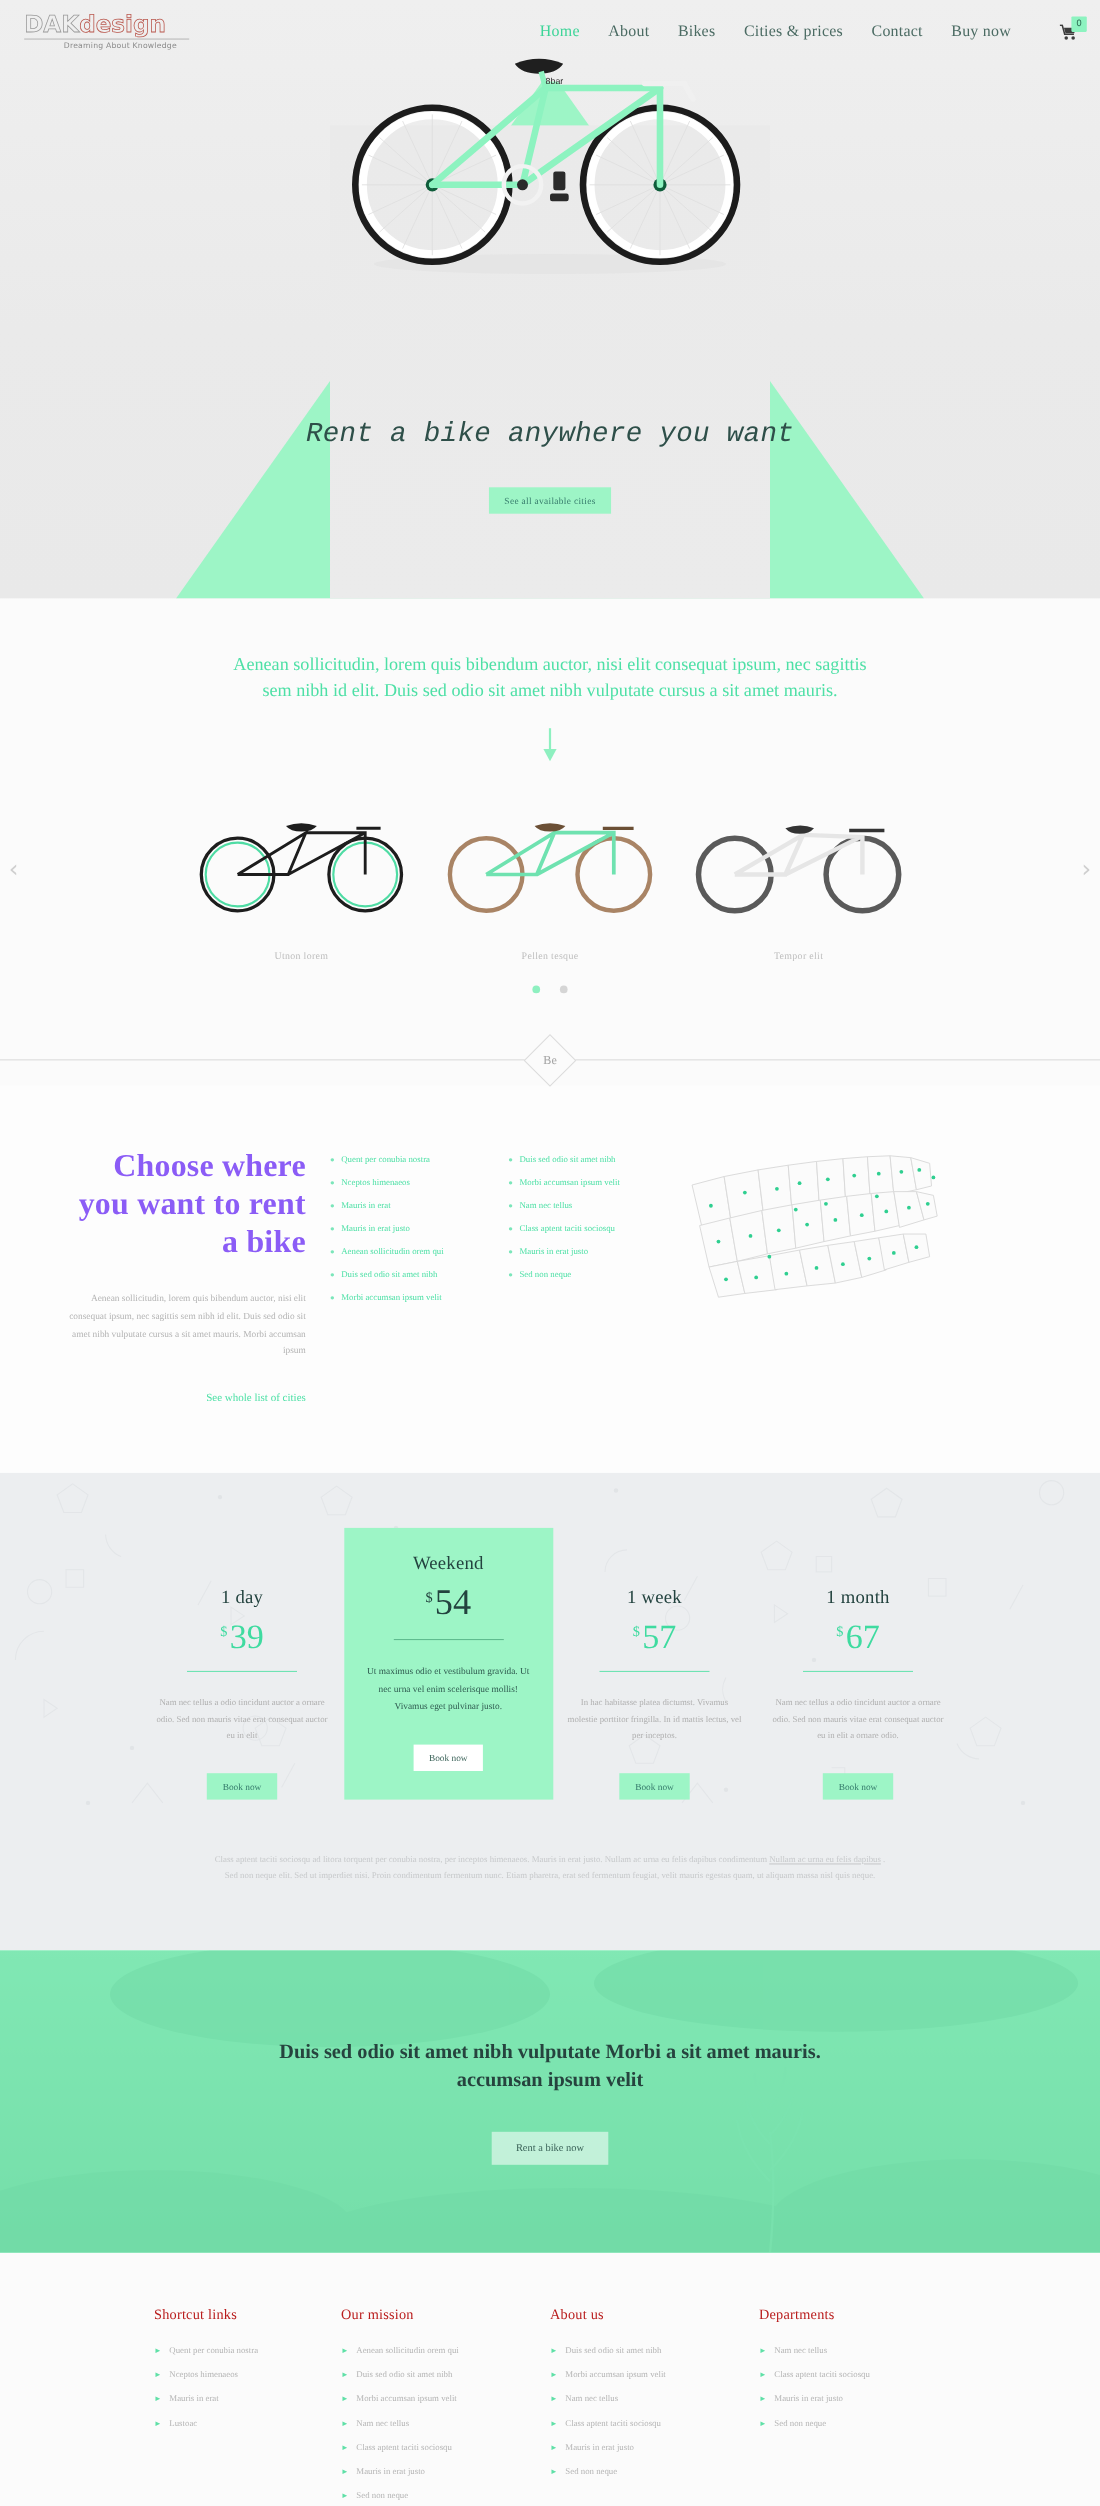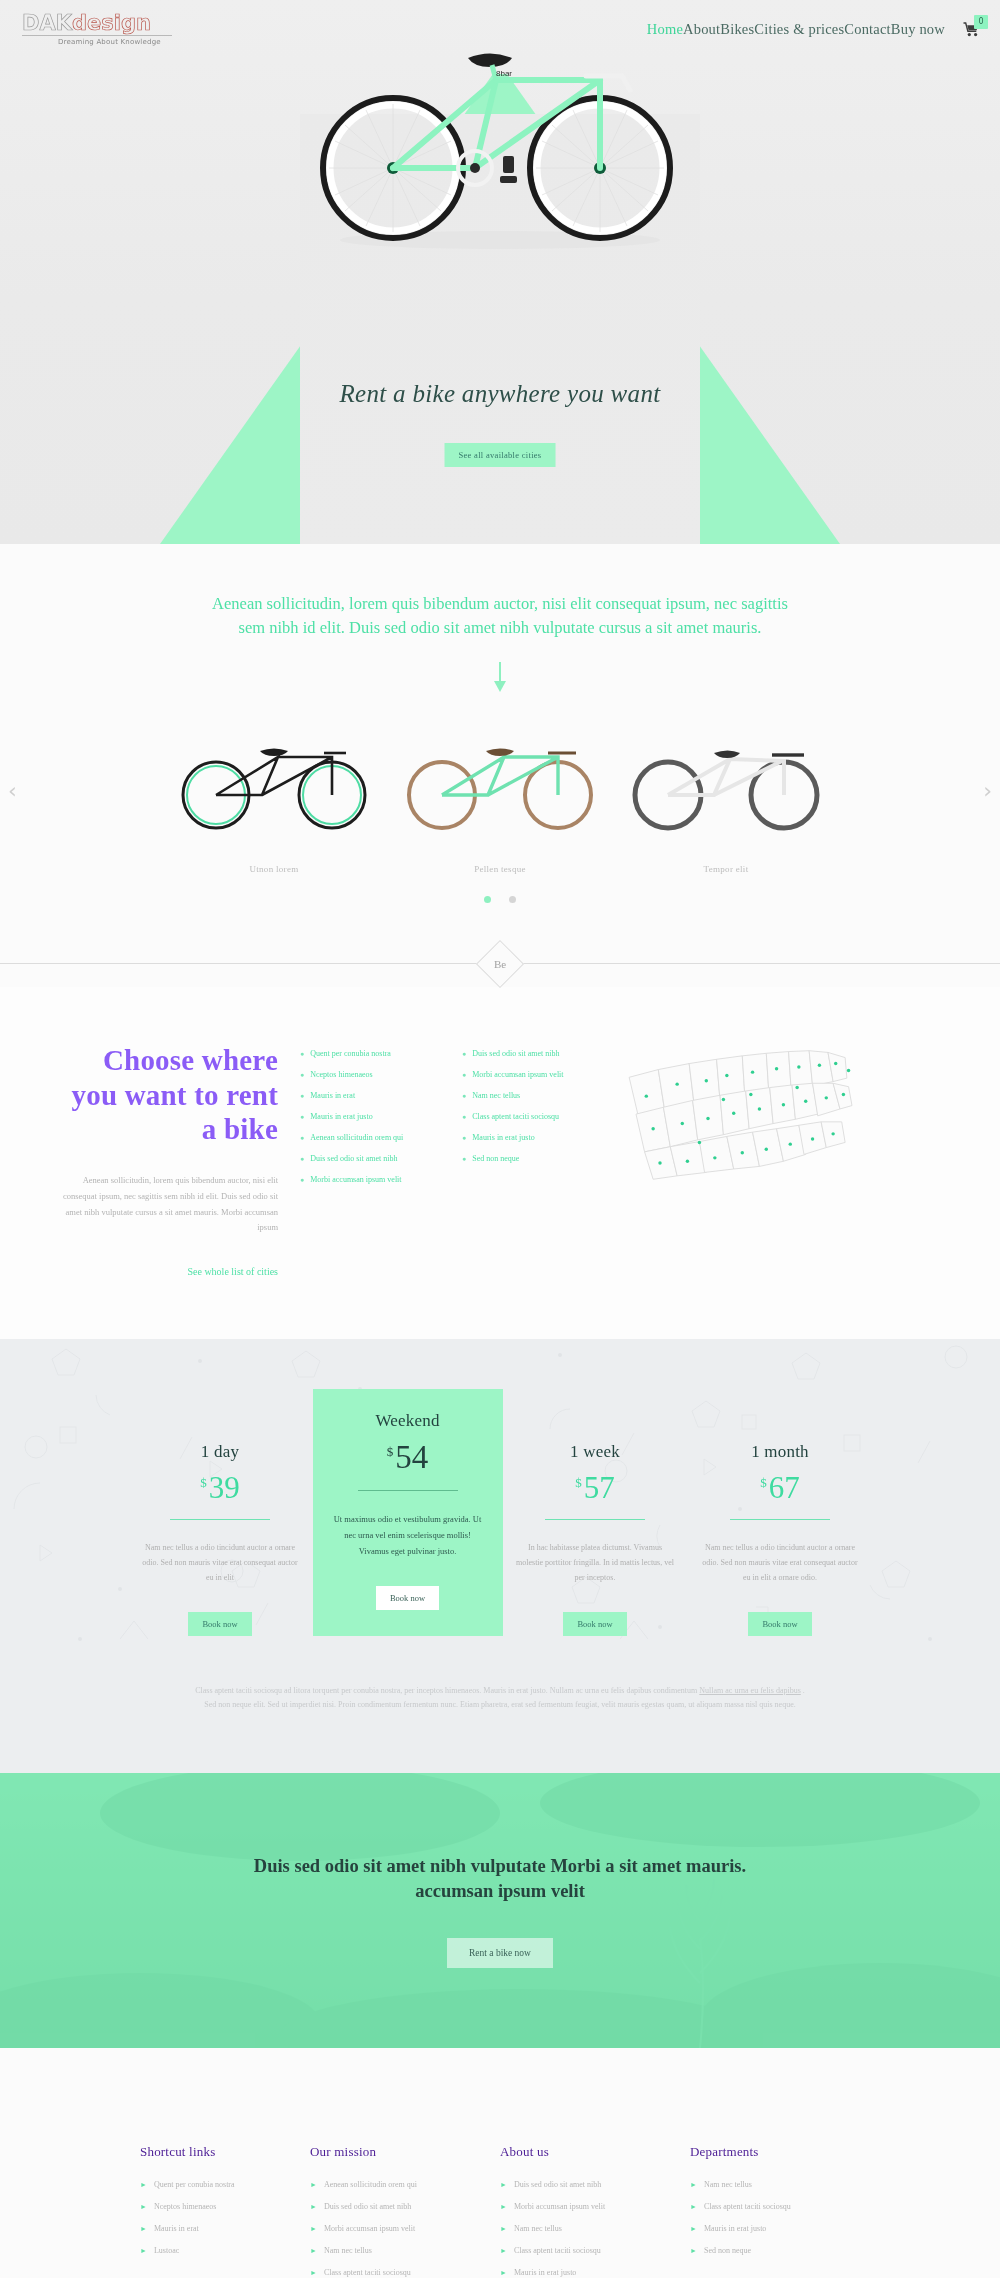--- a/index.html
+++ b/index.html
@@ -51,21 +51,21 @@
   }
   .logo-main .accent {
     color: transparent; -webkit-text-stroke: 0.7px #b9564c;
   }
   .logo-rule { height:1px; background:#b9b9b9; width:150px; margin-top:1px;}
   .logo-tag {
     font-family: "DejaVu Sans", sans-serif;
     font-size: 7px; color: #8a8a8a; letter-spacing: .2px;
     margin-top: 2px; padding-left: 36px;
   }
-  .nav-links { margin-left: auto; display: flex; align-items: center; }
+  .nav-links { margin-left: auto; display: flex; align-items: center; gap: 26px; }
   .nav-link {
     font-family: "Liberation Serif", serif;
     font-size: 14.5px; color: #4b6b63; text-decoration: none;
     letter-spacing: .2px; cursor: pointer;
   }
   .nav-link.active { color: #3dd598; }
   .cart { margin-left: 18px; position: relative; display:flex; align-items:center;}
   .cart-badge {
     position: absolute; left: 11px; top: -7px;
     background: #8df3c0; color: #2d6b52;
@@ -73,21 +73,21 @@
     font-size: 8px; line-height: 13px;
     min-width: 14px; height: 14px; text-align: center; border-radius: 1px;
   }
   .bike-hero {
     position: absolute; left: 50%; top: 18px; transform: translateX(-50%);
     z-index: 4; width: 400px; height: 235px;
   }
   .hero-title {
     position: absolute; left: 0; right: 0; top: 380px;
     text-align: center; z-index: 7;
-    font-size: 25px; font-style: italic; color: #2e4f49; letter-spacing: .3px;
+    font-size: 25px; font-style: italic; color: #2e4f49; letter-spacing: .3px; font-family: Liberation Mono, monospace;
   }
   .hero-btn {
     position: absolute; left: 50%; transform: translateX(-50%); top: 443px;
     z-index: 7;
     background: #9df5c6; color: #34796a;
     font-size: 8.5px; letter-spacing: .3px;
     padding: 7px 14px; border: none; cursor: pointer;
     font-family: "Liberation Serif", serif;
   }
 
@@ -230,21 +230,21 @@
   }
 
   
   .footer {
     background: #fbfbfb; padding: 48px 0 70px;
     display: flex; justify-content: center; gap: 0;
   }
   .foot-col { width: 190px; padding-right: 20px; }
   .foot-col:first-child { padding-left: 20px; }
   .foot-h {
-    font-size: 13px; color: #4c1d95; margin-bottom: 20px; letter-spacing:.2px;margin-top:48px;
+    font-size: 13px; color: #b91c1c; margin-bottom: 20px; letter-spacing:.2px;
   }
   .foot-item {
     font-size: 8px; color: #b5b5b5; margin-bottom: 13px;
     display: flex; gap: 7px; align-items: baseline; cursor: pointer;
   }
   .foot-bullet { color: #5fe0a7; font-size: 7px; line-height:1;}
 </style>
 </head>
 <body>
 

